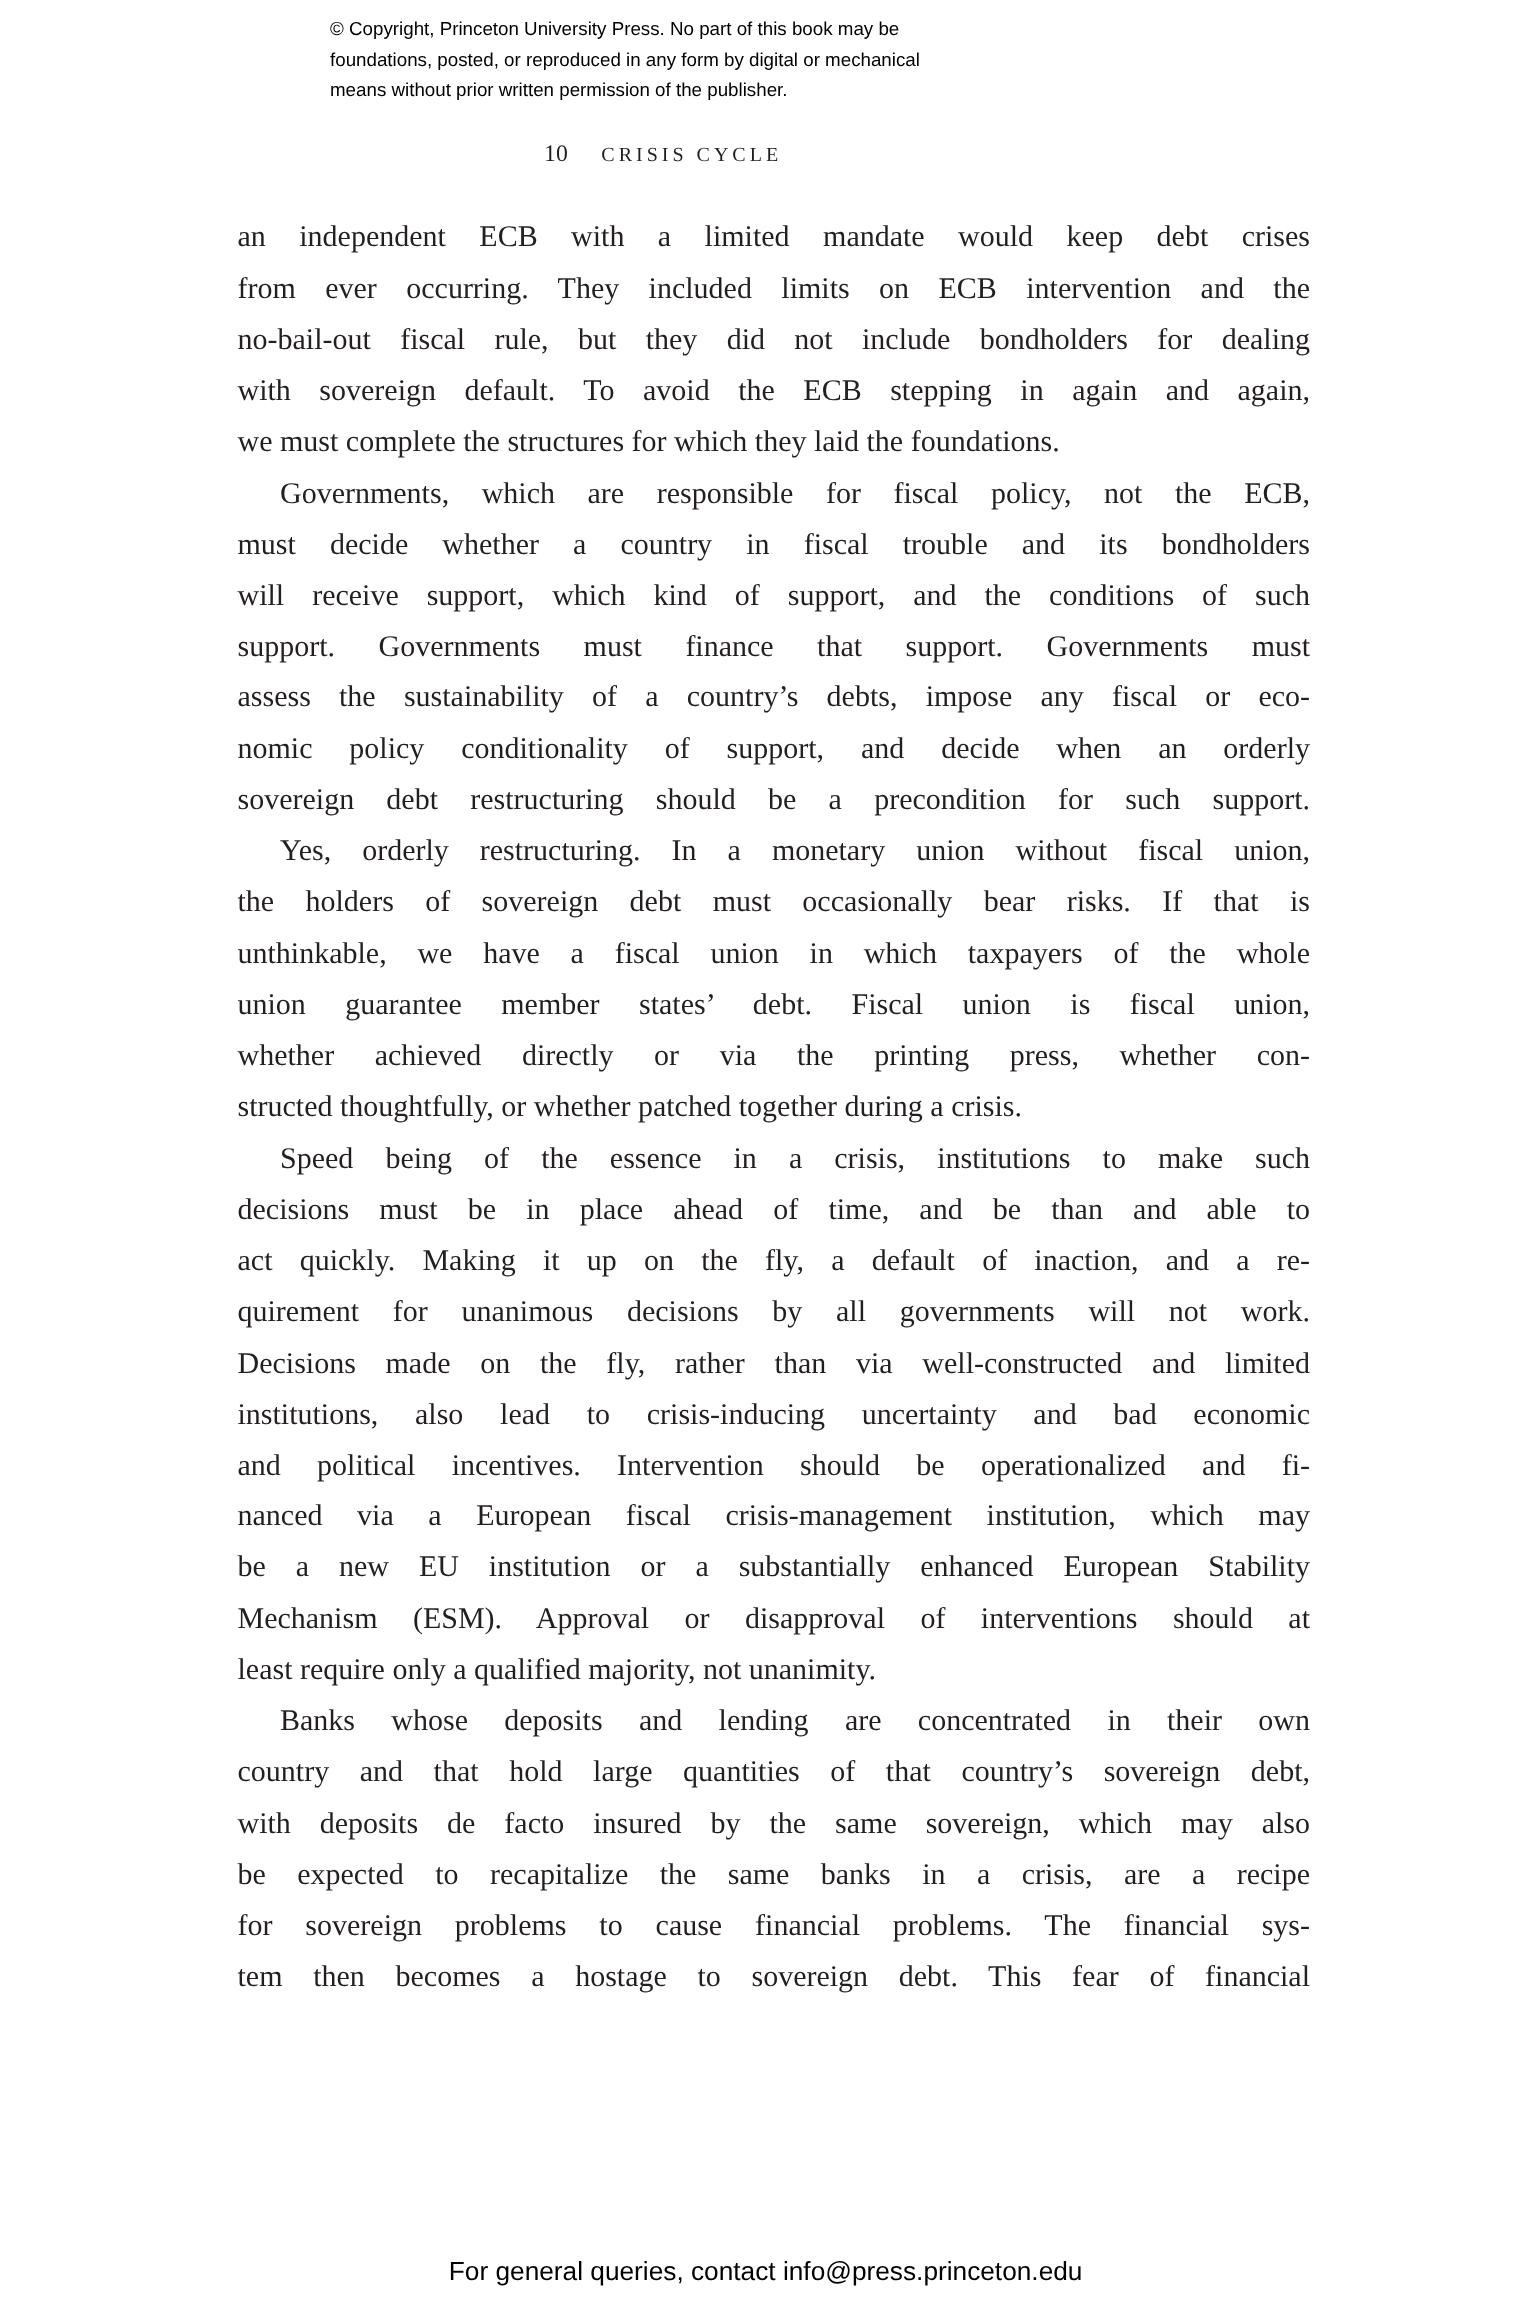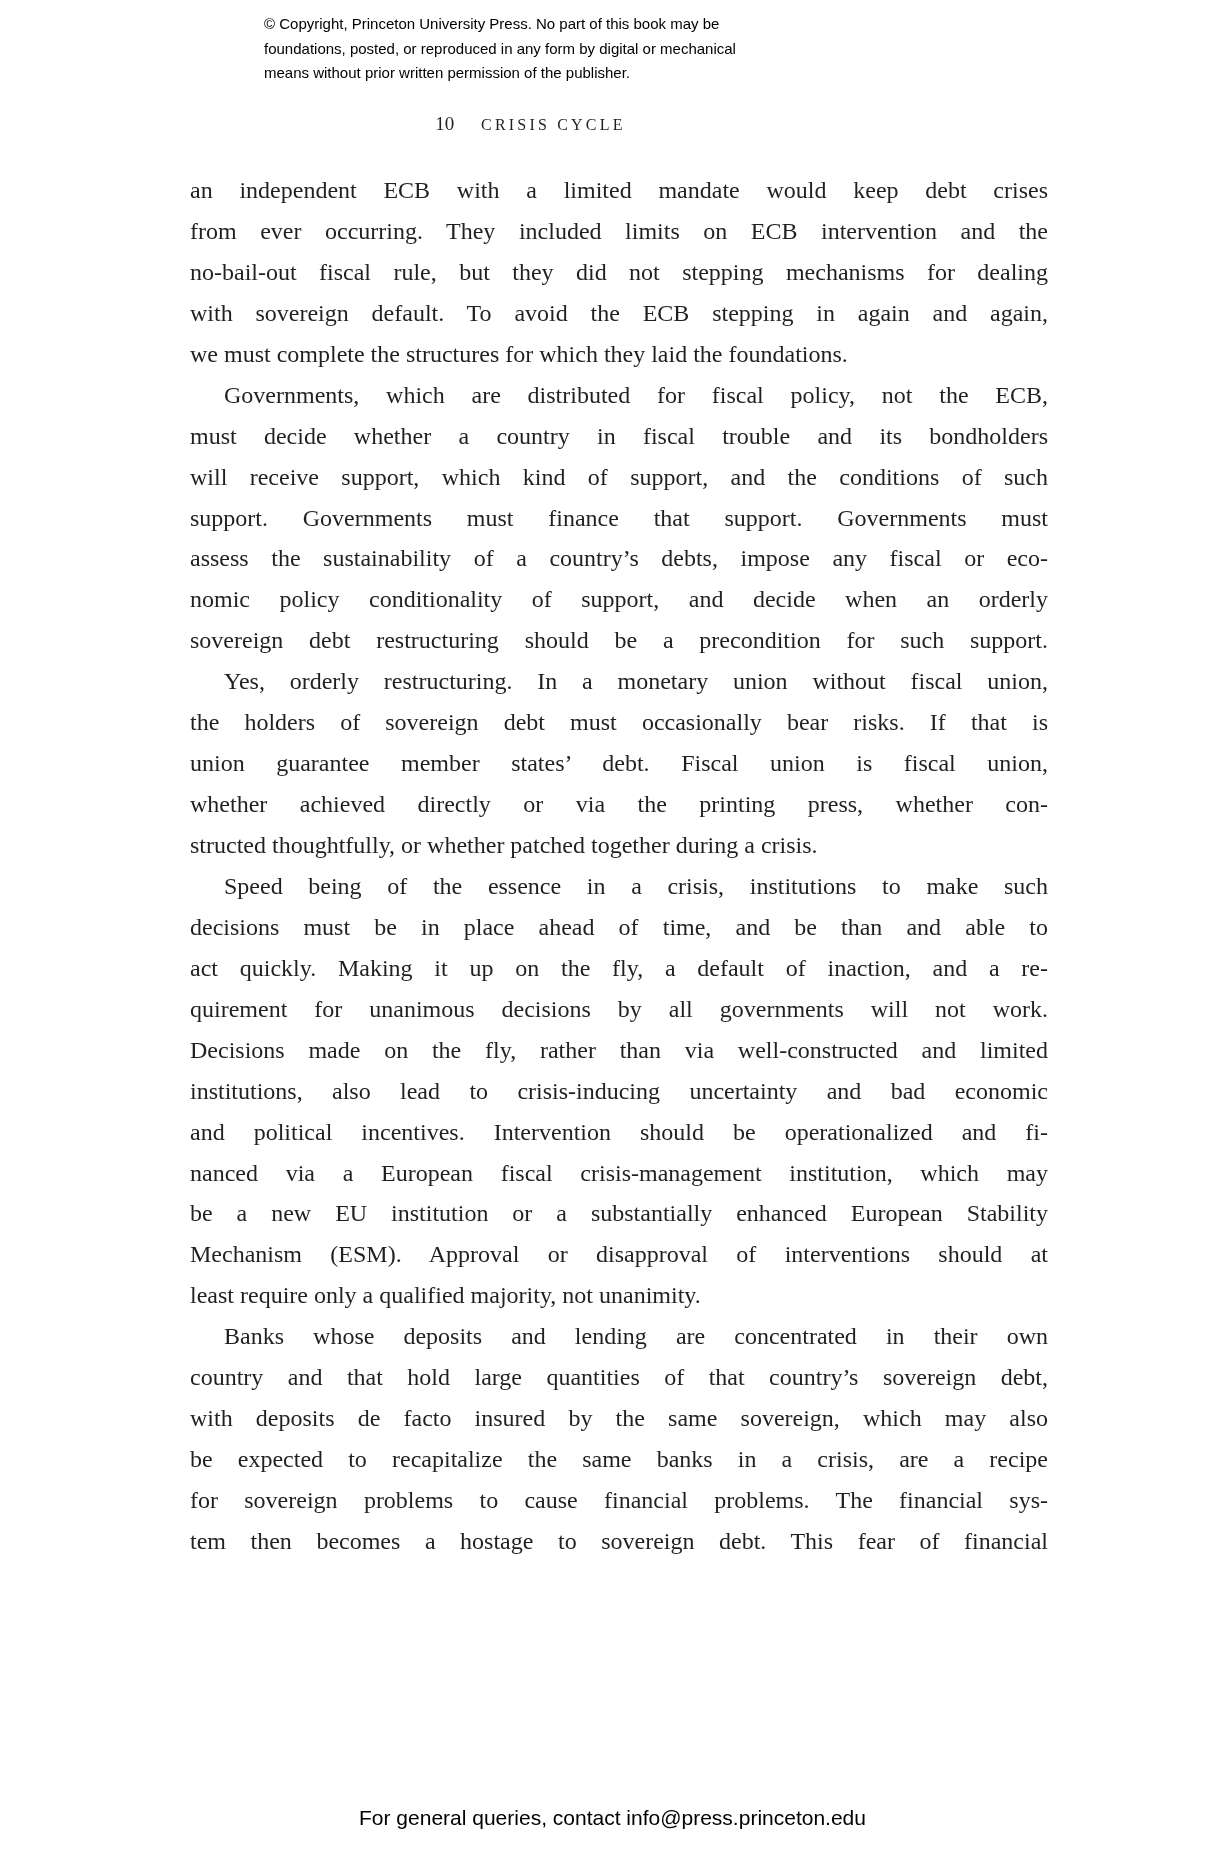--- a/index.html
+++ b/index.html
@@ -39,38 +39,39 @@
 <div class="running-head">
   <span class="folio">10</span>
   <span class="title">CRISIS CYCLE</span>
 </div>
 
 <div class="body-text">
 
   <div>
     <span class="line">an independent ECB with a limited mandate would keep debt crises</span>
     <span class="line">from ever occurring. They included limits on ECB intervention and the</span>
-    <span class="line">no-bail-out fiscal rule, but they did not stepping mechanisms for dealing</span>
+    <span class="line">no-bail-out fiscal rule, but they did not include bondholders for dealing</span>
     <span class="line">with sovereign default. To avoid the ECB stepping in again and again,</span>
     <span class="line last">we must complete the structures for which they laid the foundations.</span>
   </div>
 
   <div>
-    <span class="line indent">Governments, which are distributed for fiscal policy, not the ECB,</span>
+    <span class="line indent">Governments, which are responsible for fiscal policy, not the ECB,</span>
     <span class="line">must decide whether a country in fiscal trouble and its bondholders</span>
     <span class="line">will receive support, which kind of support, and the conditions of such</span>
     <span class="line">support. Governments must finance that support. Governments must</span>
     <span class="line">assess the sustainability of a country’s debts, impose any fiscal or eco-</span>
     <span class="line">nomic policy conditionality of support, and decide when an orderly</span>
     <span class="line">sovereign debt restructuring should be a precondition for such support.</span>
   </div>
 
   <div>
     <span class="line indent">Yes, orderly restructuring. In a monetary union without fiscal union,</span>
     <span class="line">the holders of sovereign debt must occasionally bear risks. If that is</span>
+    <span class="line">unthinkable, we have a fiscal union in which taxpayers of the whole</span>
     <span class="line">union guarantee member states’ debt. Fiscal union is fiscal union,</span>
     <span class="line">whether achieved directly or via the printing press, whether con-</span>
     <span class="line last">structed thoughtfully, or whether patched together during a crisis.</span>
   </div>
 
   <div>
     <span class="line indent">Speed being of the essence in a crisis, institutions to make such</span>
     <span class="line">decisions must be in place ahead of time, and be than and able to</span>
     <span class="line">act quickly. Making it up on the fly, a default of inaction, and a re-</span>
     <span class="line">quirement for unanimous decisions by all governments will not work.</span>

